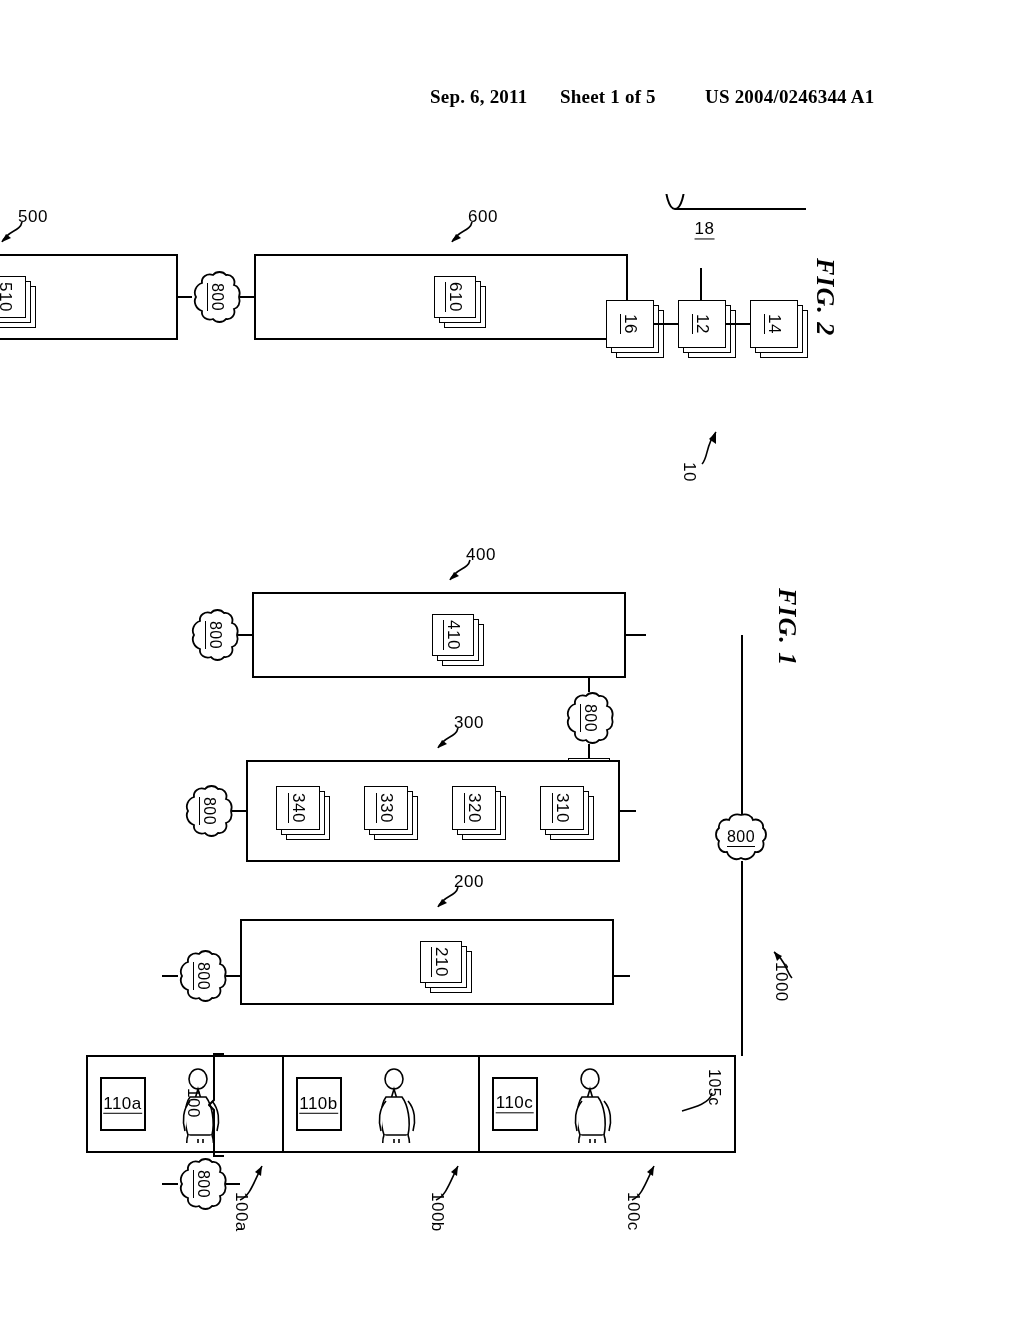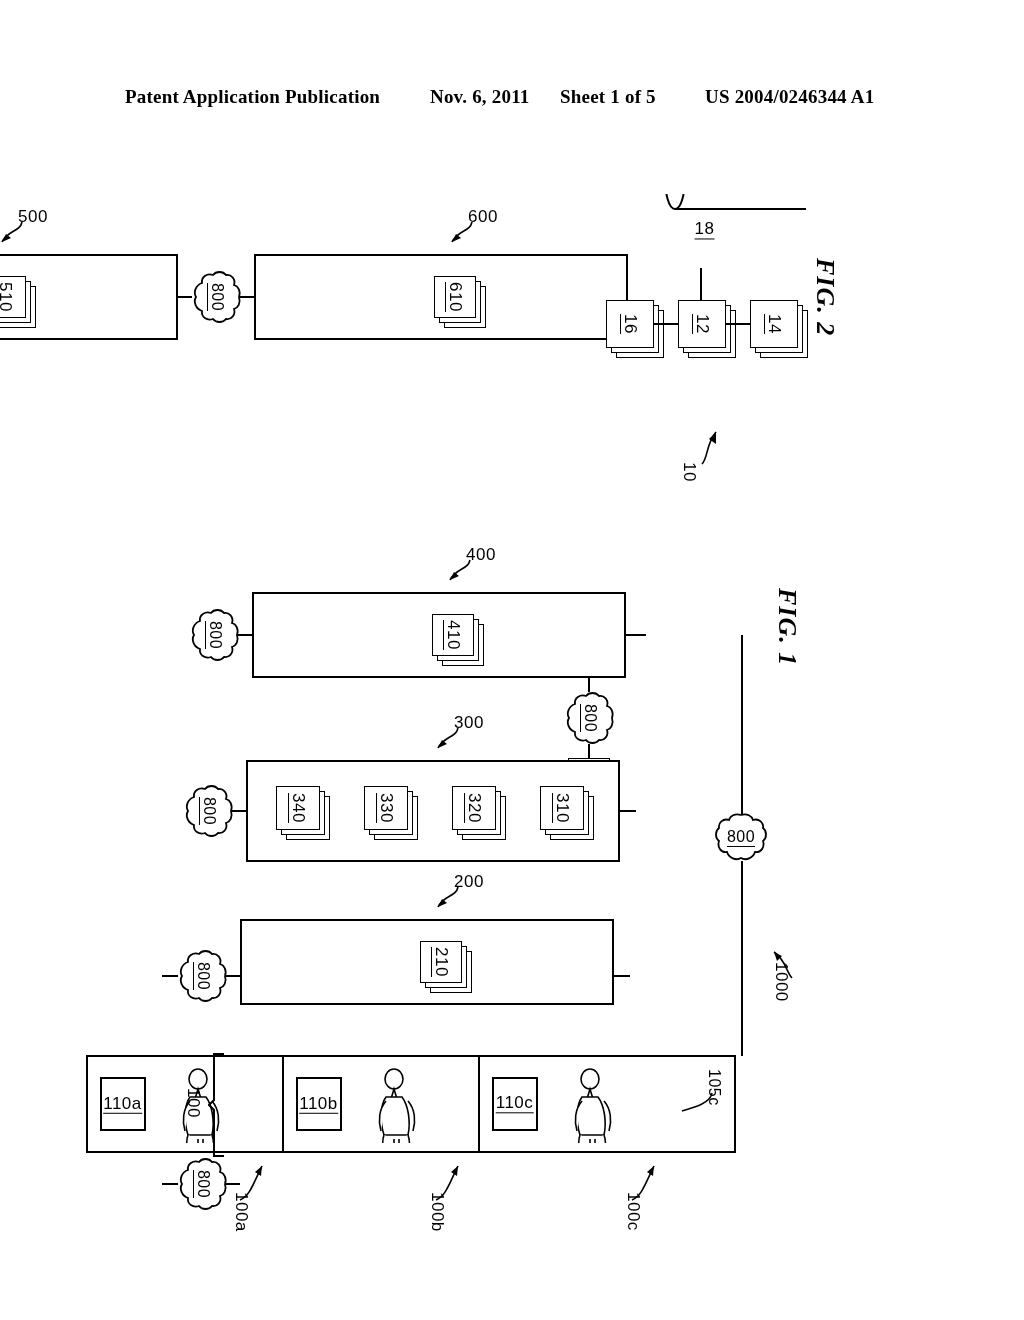--- a/index.html
+++ b/index.html
@@ -168,22 +168,21 @@
     letter-spacing: 0.5px;
     line-height: 1;
     border-bottom: 1.5px solid #000;
     padding-bottom: 1px;
   }
 </style>
 </head>
 <body>
 
 <div id="page-header">
-  <span class="h-pub">Patent Application Publication</span>
-  <span class="h-date">Nov. 6, 2011</span>
+  <span class="h-date">Sep. 6, 2011</span>
   <span class="h-sheet">Sheet 1 of 5</span>
   <span class="h-pat">US 2004/0246344 A1</span>
 </div>
 
 <div class="rot" style="left:628px; top:232px; width:930px; height:420px; transform: rotate(90deg);">
 
   <div class="box bigbox" style="left:22px; top:0px; width:86px; height:374px;">
   </div>
   <div class="stack" style="left:44px; top:152px; width:42px; height:42px;">
     <div class="sheet s3" style="width:42px;height:42px;"></div>

